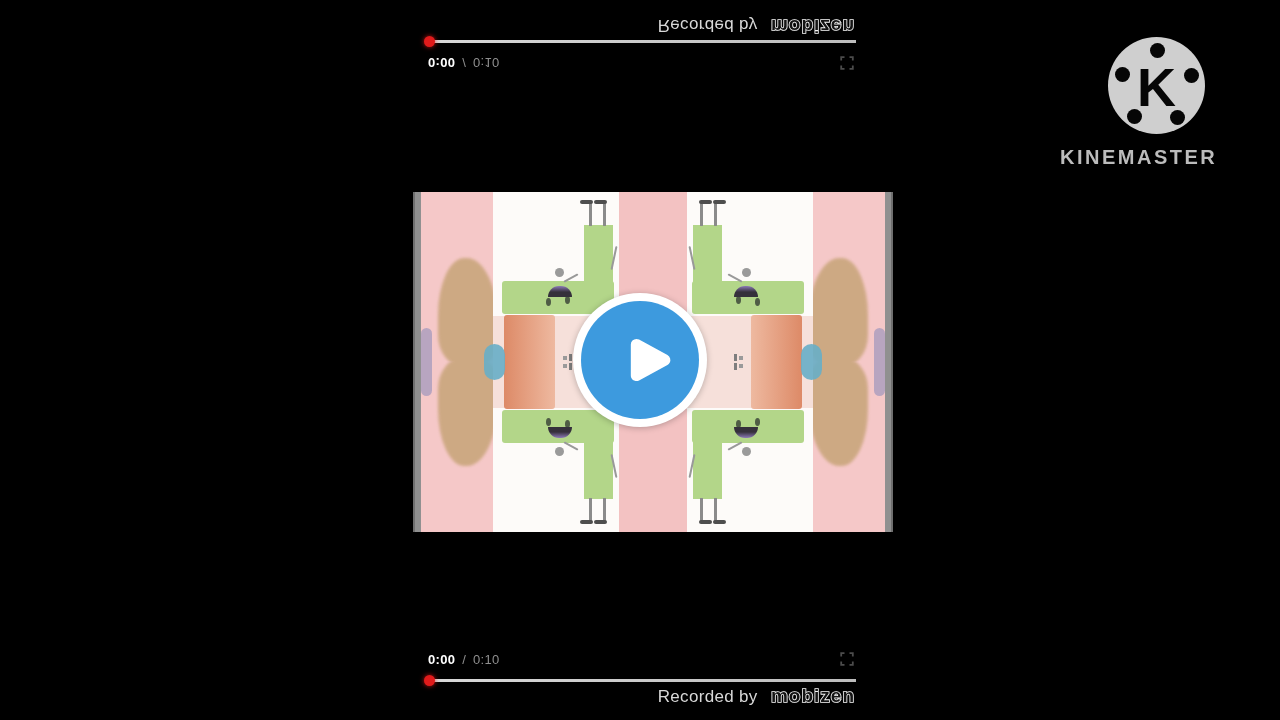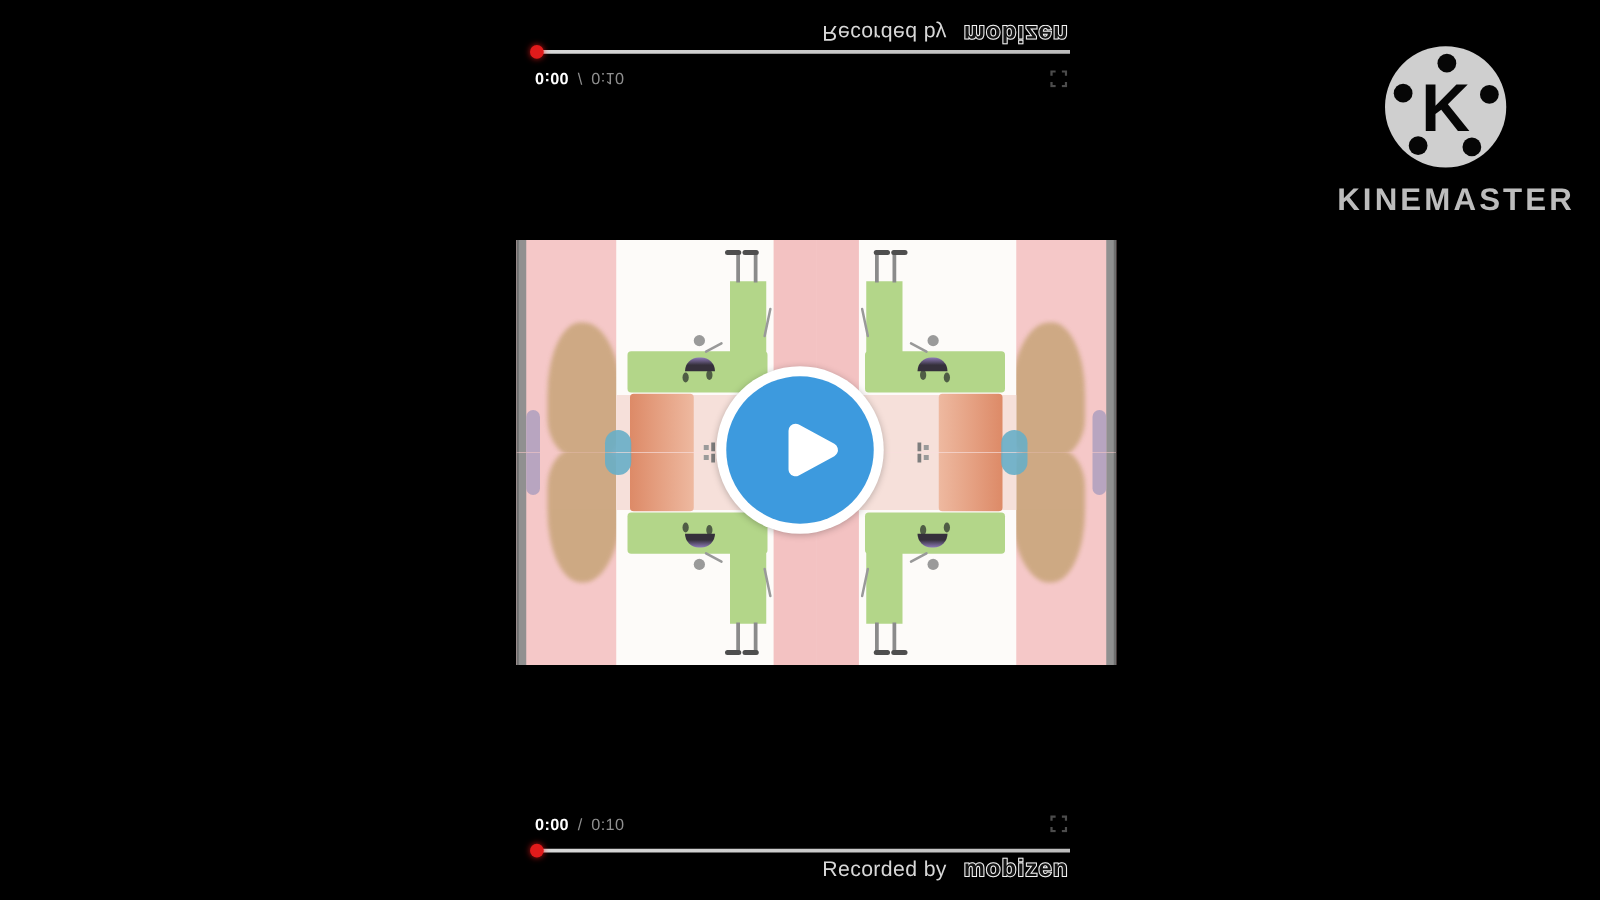--- a/index.html
+++ b/index.html
@@ -29,22 +29,22 @@
   .watermark{position:absolute;left:1060px;top:30px;width:200px;}
   .km-logo{position:absolute;left:48px;top:7px;width:97px;height:97px;border-radius:50%;background:#cfcfcf;}
   .km-k{position:absolute;left:0;top:0;width:100%;height:100%;display:flex;align-items:center;justify-content:center;
         font-size:54px;font-weight:bold;color:#060606;padding-top:2px;box-sizing:border-box;}
   .km-dot{position:absolute;width:15px;height:15px;border-radius:50%;background:#060606;}
   .km-d1{left:42px;top:6px;}
   .km-d2{left:7px;top:30px;}
   .km-d3{left:76px;top:31px;}
   .km-d4{left:19px;top:72px;}
   .km-d5{left:62px;top:73px;}
-  .km-text{position:absolute;left:0;top:116px;width:200px;text-align:right;
-           font-size:25px;font-weight:bold;color:#bcbcbc;letter-spacing:2.5px;}
+  .km-text{position:absolute;left:0;top:116px;width:200px;text-align:left;
+           font-size:20px;font-weight:bold;color:#bcbcbc;letter-spacing:2.5px;}
 
   
   .video-frame{position:absolute;left:413px;top:192px;width:480px;height:340px;background:#f5caca;overflow:hidden;}
   .quadrant{position:absolute;width:240px;height:170px;overflow:hidden;}
   .q-tl{left:0;top:0;transform:scaleY(-1);}
   .q-tr{left:240px;top:0;transform:scale(-1,-1);}
   .q-bl{left:0;top:170px;}
   .q-br{left:240px;top:170px;transform:scaleX(-1);}
   .quadrant > div{position:absolute;}
   .a-bg{left:0;top:0;width:240px;height:170px;background:#f5c8c8;}

